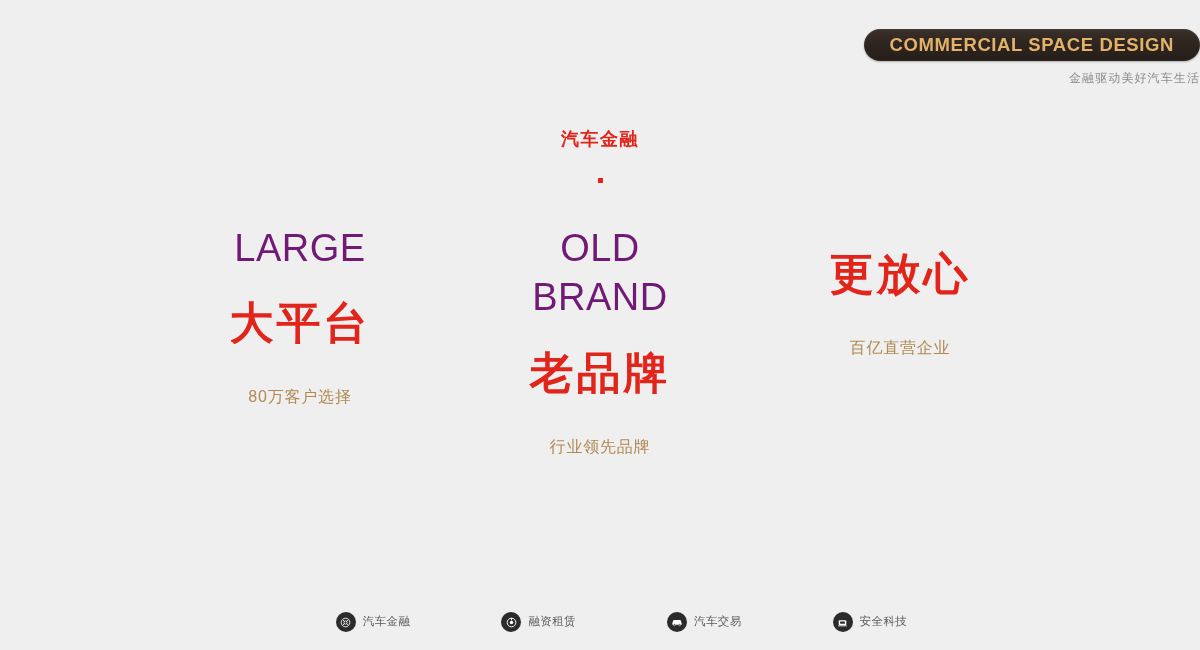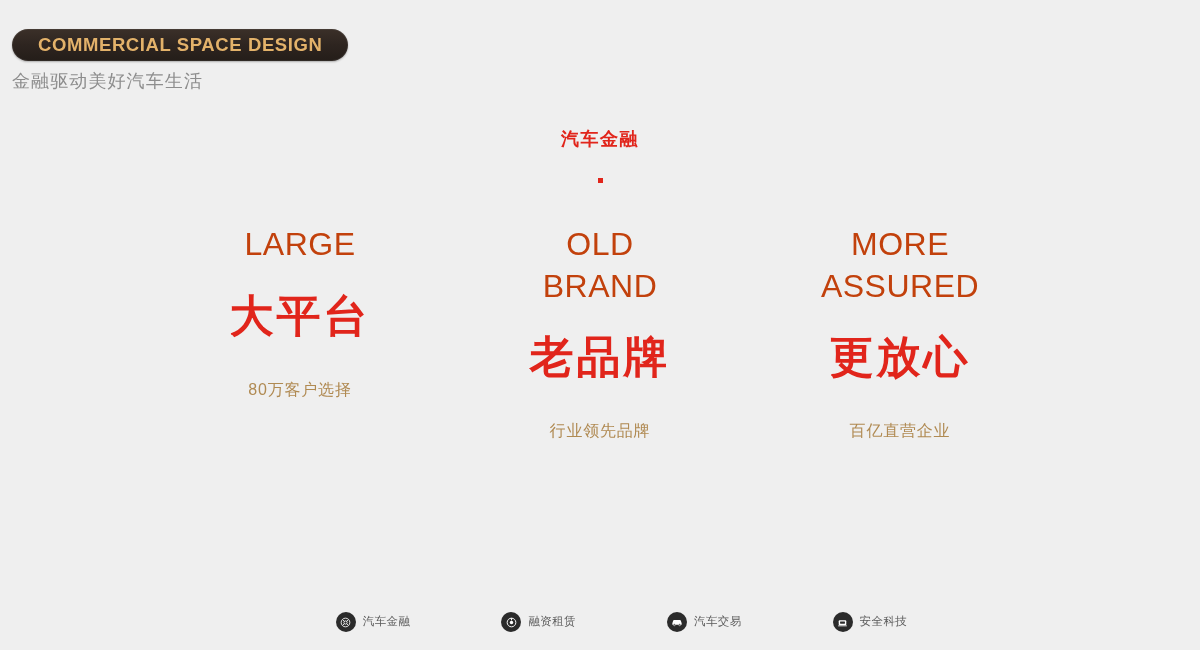--- a/index.html
+++ b/index.html
@@ -17,22 +17,21 @@
 
   
   .header {
     position: absolute;
     top: 0;
     left: 0;
     right: 0;
     height: 100px;
     display: flex;
     flex-direction: column;
-    align-items: flex-start;
-    margin-left: 12px;
+    align-items: flex-end;
   }
   .pill {
     margin-top: 29px;
     height: 32px;
     padding: 0 26px;
     border-radius: 18px;
     background: linear-gradient(180deg, #3b3029 0%, #2e2520 48%, #241d19 100%);
     box-shadow: 0 1px 2px rgba(0,0,0,0.28), inset 0 0 0 1px rgba(255,255,255,0.06);
     display: flex;
     align-items: center;
@@ -42,21 +41,21 @@
     color: #e3b26a;
     font-size: 18.5px;
     font-weight: 600;
     letter-spacing: 0.6px;
     white-space: nowrap;
     line-height: 1;
   }
   .subtitle {
     margin-top: 11px;
     color: #8d8d8d;
-    font-size: 18px;
+    font-size: 12px;
     letter-spacing: 1.1px;
     line-height: 1;
   }
 
   
   .section-title-wrap {
     position: absolute;
     top: 130px;
     left: 0;
     right: 0;
@@ -83,22 +82,22 @@
     left: 0;
     right: 0;
     display: flex;
     justify-content: center;
   }
   .col {
     width: 300px;
     text-align: center;
   }
   .col-en {
-    color: #c2410c;
-    font-size: 32px;
+    color: #701a75;
+    font-size: 38px;
     font-weight: 400;
     line-height: 1.3;
     letter-spacing: 0.5px;
   }
   .col-en .en-line { display: block; white-space: nowrap; }
   .col-cn {
     margin-top: 28px;
     color: #e1251b;
     font-size: 44px;
     font-weight: bold;
@@ -177,24 +176,20 @@
   <div class="col">
     <div class="col-en">
       <span class="en-line">OLD</span>
       <span class="en-line">BRAND</span>
     </div>
     <div class="col-cn">老品牌</div>
     <div class="col-desc">行业领先品牌</div>
   </div>
 
   <div class="col">
-    <div class="col-en">
-      <span class="en-line">MORE</span>
-      <span class="en-line">ASSURED</span>
-    </div>
     <div class="col-cn">更放心</div>
     <div class="col-desc">百亿直营企业</div>
   </div>
 
 </div>
 
 <div class="footer">
 
   <div class="footer-item">
     <span class="footer-icon">

